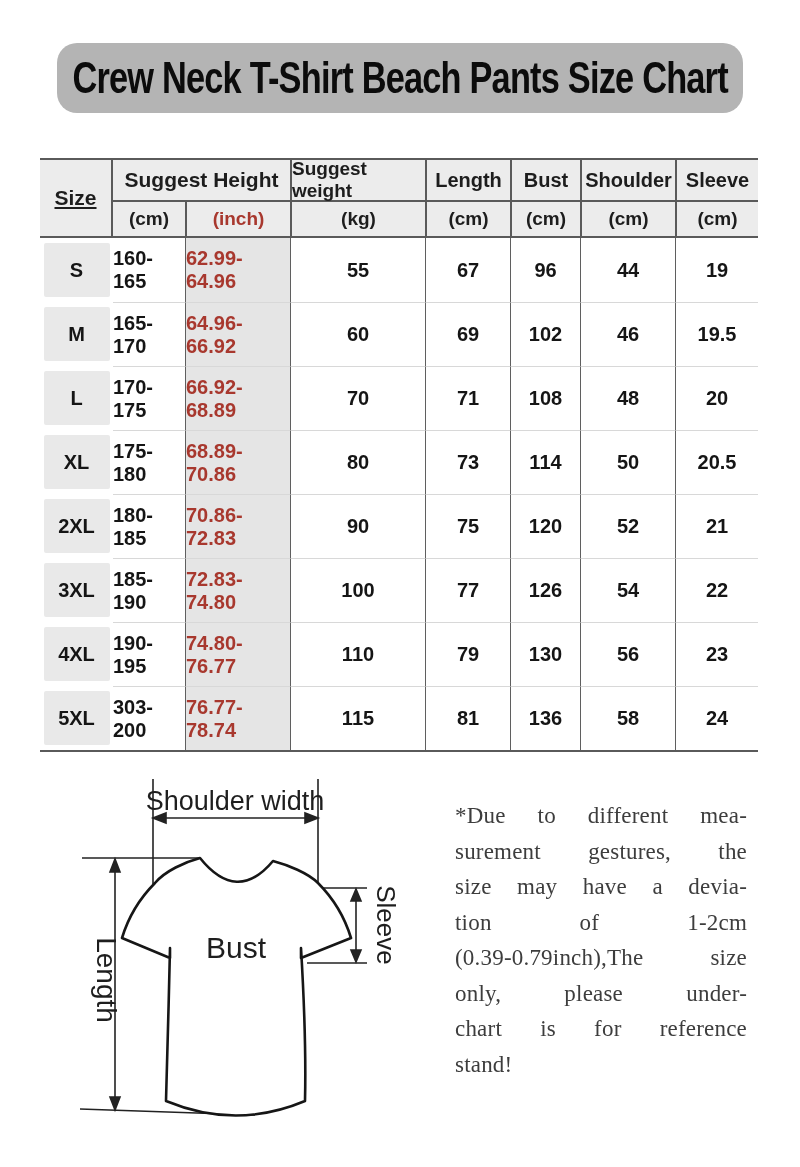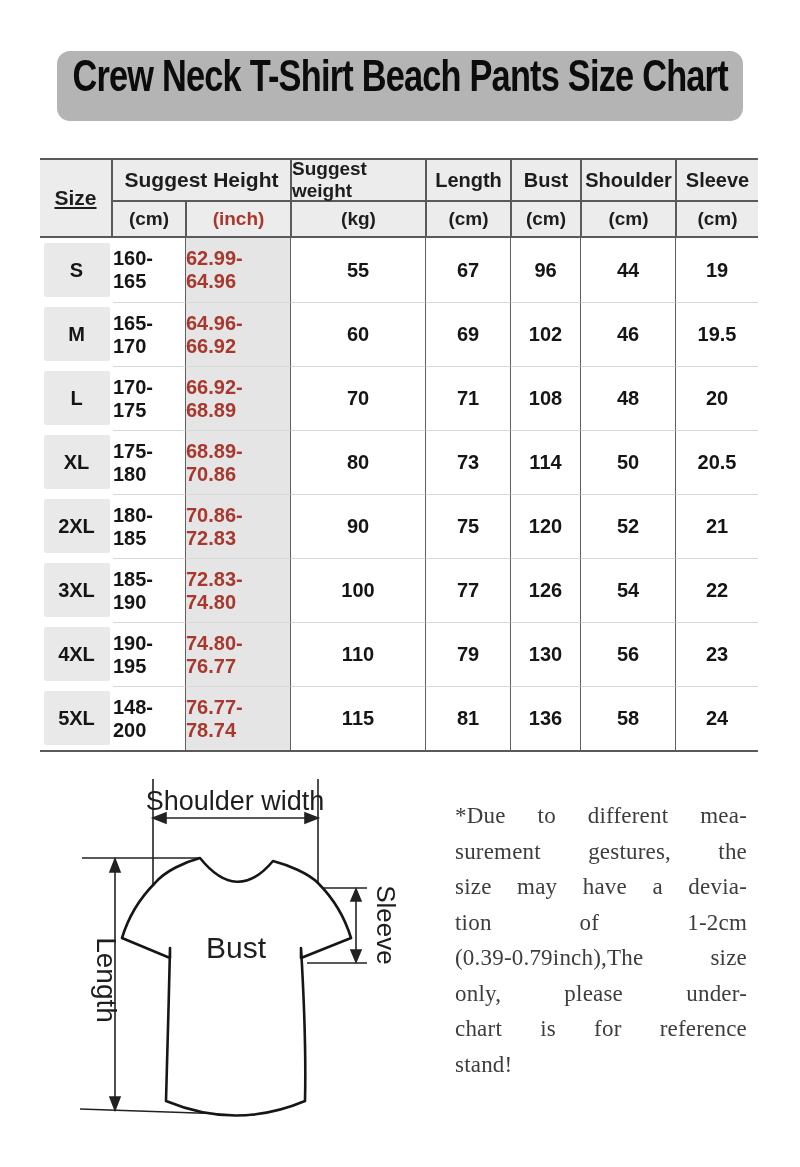--- a/index.html
+++ b/index.html
@@ -3,23 +3,23 @@
 <meta charset="utf-8">
 <style>
   html,body{margin:0;padding:0;}
   body{
     width:800px;height:1167px;background:#ffffff;position:relative;
     font-family:"Liberation Sans", sans-serif;color:#111;overflow:hidden;
   }
 
   
   .banner{
-    position:absolute;left:57px;top:51px;width:686px;height:70px;
-    background:var(--banner-gray,#b4b4b4);border-radius:13px;
-    display:flex;align-items:flex-start;justify-content:center;
+    position:absolute;left:57px;top:43px;width:686px;height:70px;
+    background:var(--banner-gray,#b4b4b4);border-radius:20px;
+    display:flex;align-items:center;justify-content:center;
   }
   .banner .title{
     display:inline-block;white-space:nowrap;
     font-size:44px;font-weight:bold;color:#0c0c0c;
     transform:scaleX(0.78);transform-origin:center;
     letter-spacing:-1px;
   }
 
   
   .size-table{
@@ -201,21 +201,21 @@
     <div class="cell vline c-length">79</div>
     <div class="cell vline c-bust">130</div>
     <div class="cell vline c-shoulder">56</div>
     <div class="cell vline c-sleeve">23</div>
   </div>
 
   <div class="grid-row body-row">
     <div class="cell c-size">
           <span class="size-chip">5XL</span>
         </div>
-    <div class="cell c-hcm">148-200</div>
+    <div class="cell c-hcm">303-200</div>
     <div class="cell vline c-inch">76.77-78.74</div>
     <div class="cell vline c-kg">115</div>
     <div class="cell vline c-length">81</div>
     <div class="cell vline c-bust">136</div>
     <div class="cell vline c-shoulder">58</div>
     <div class="cell vline c-sleeve">24</div>
   </div>
 </div>
 </div>
 

